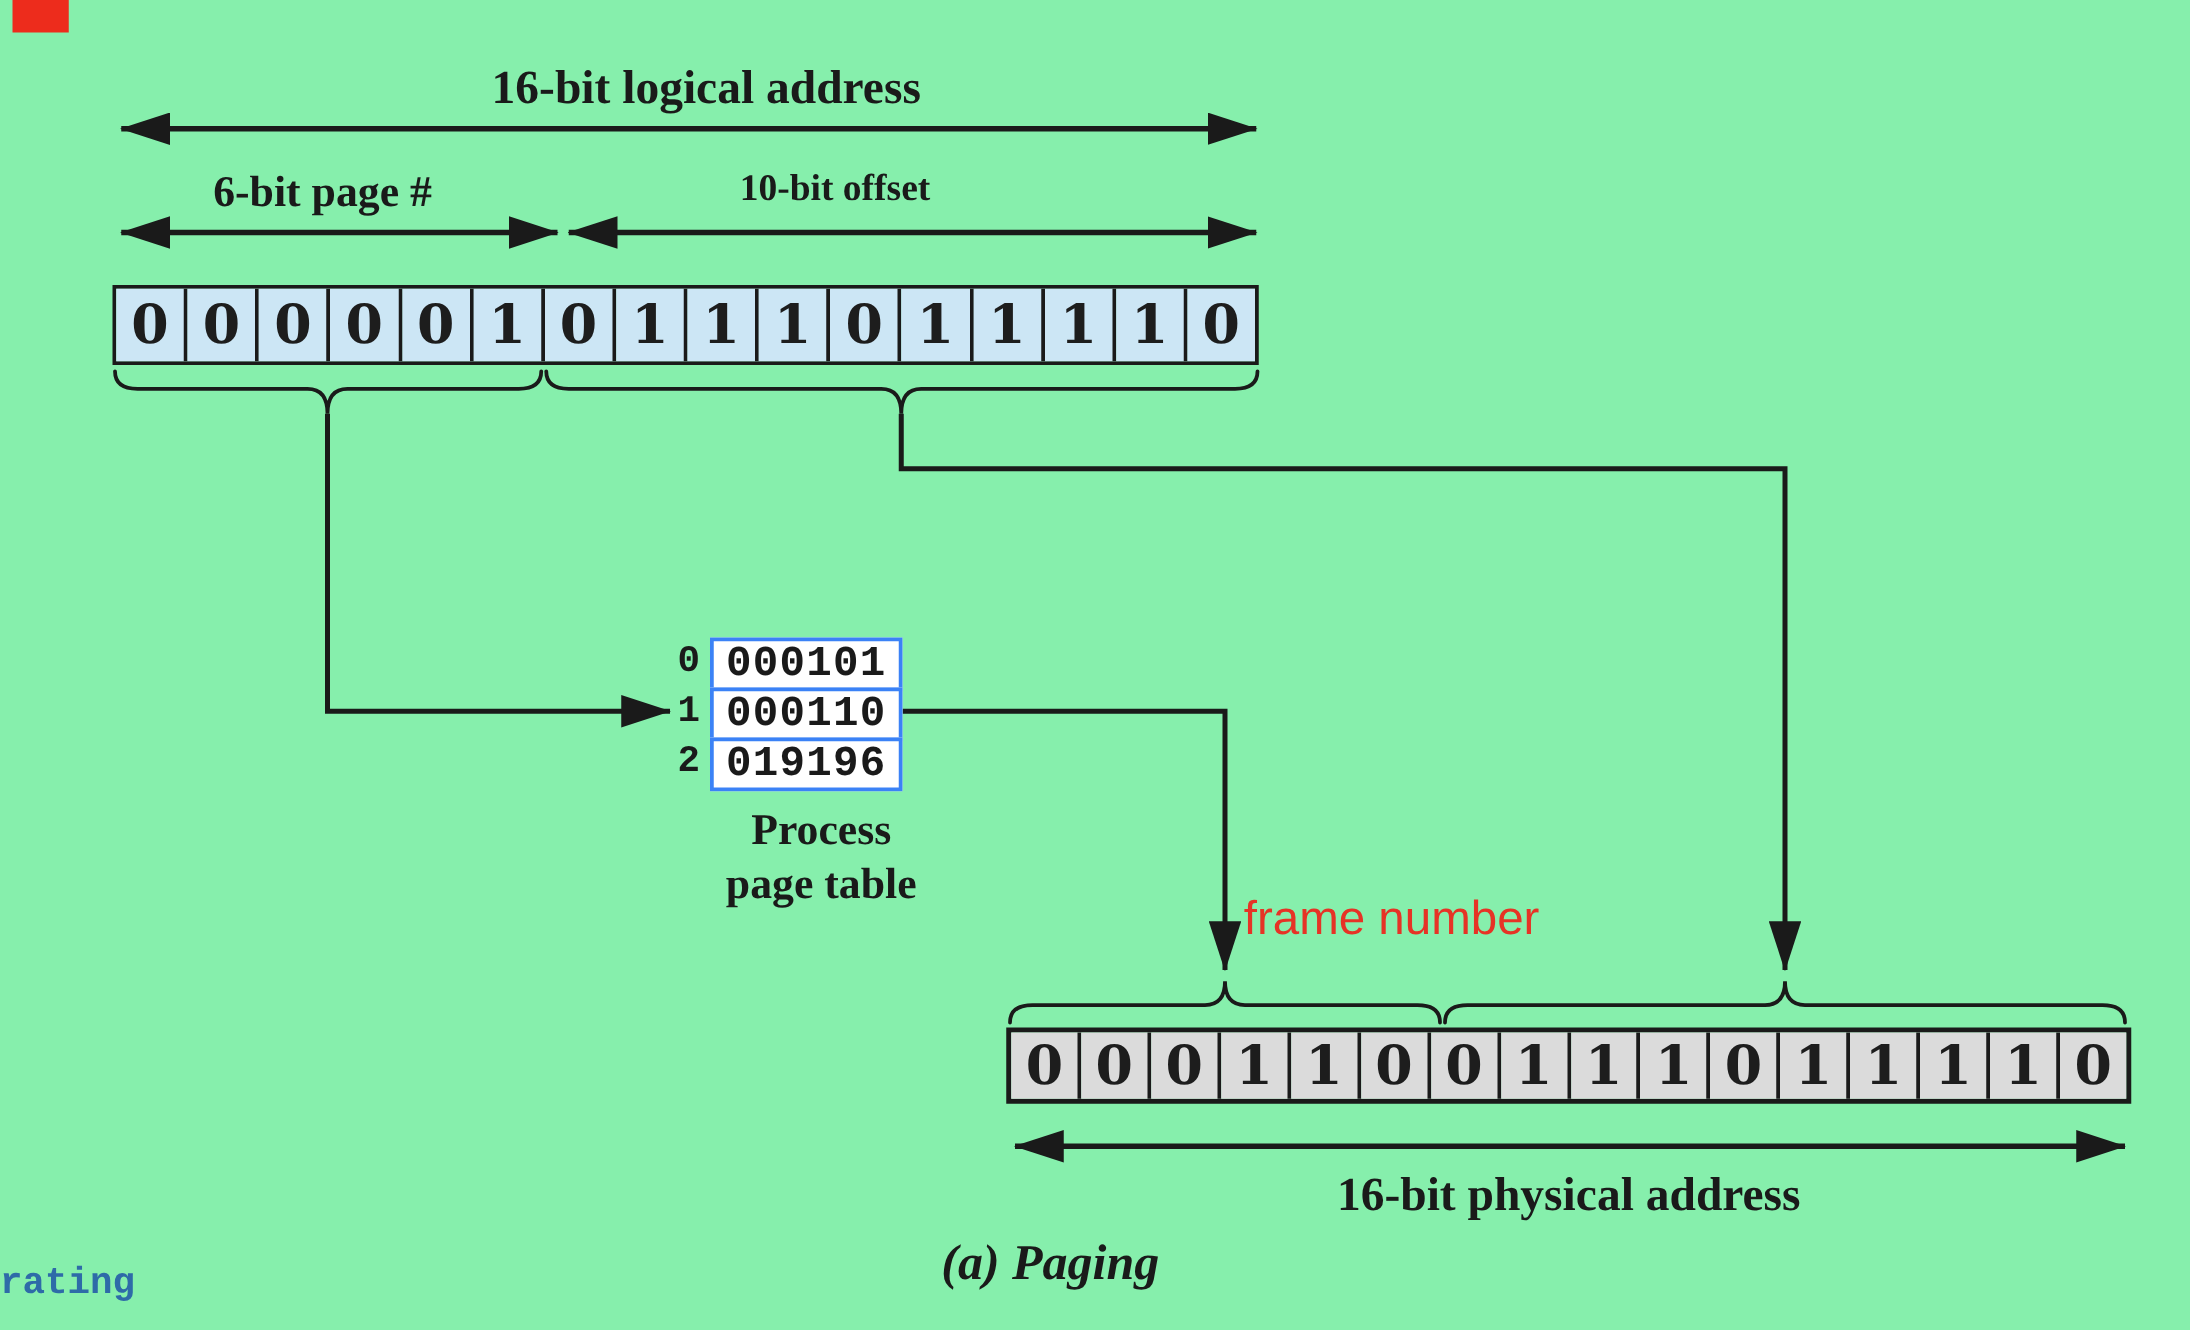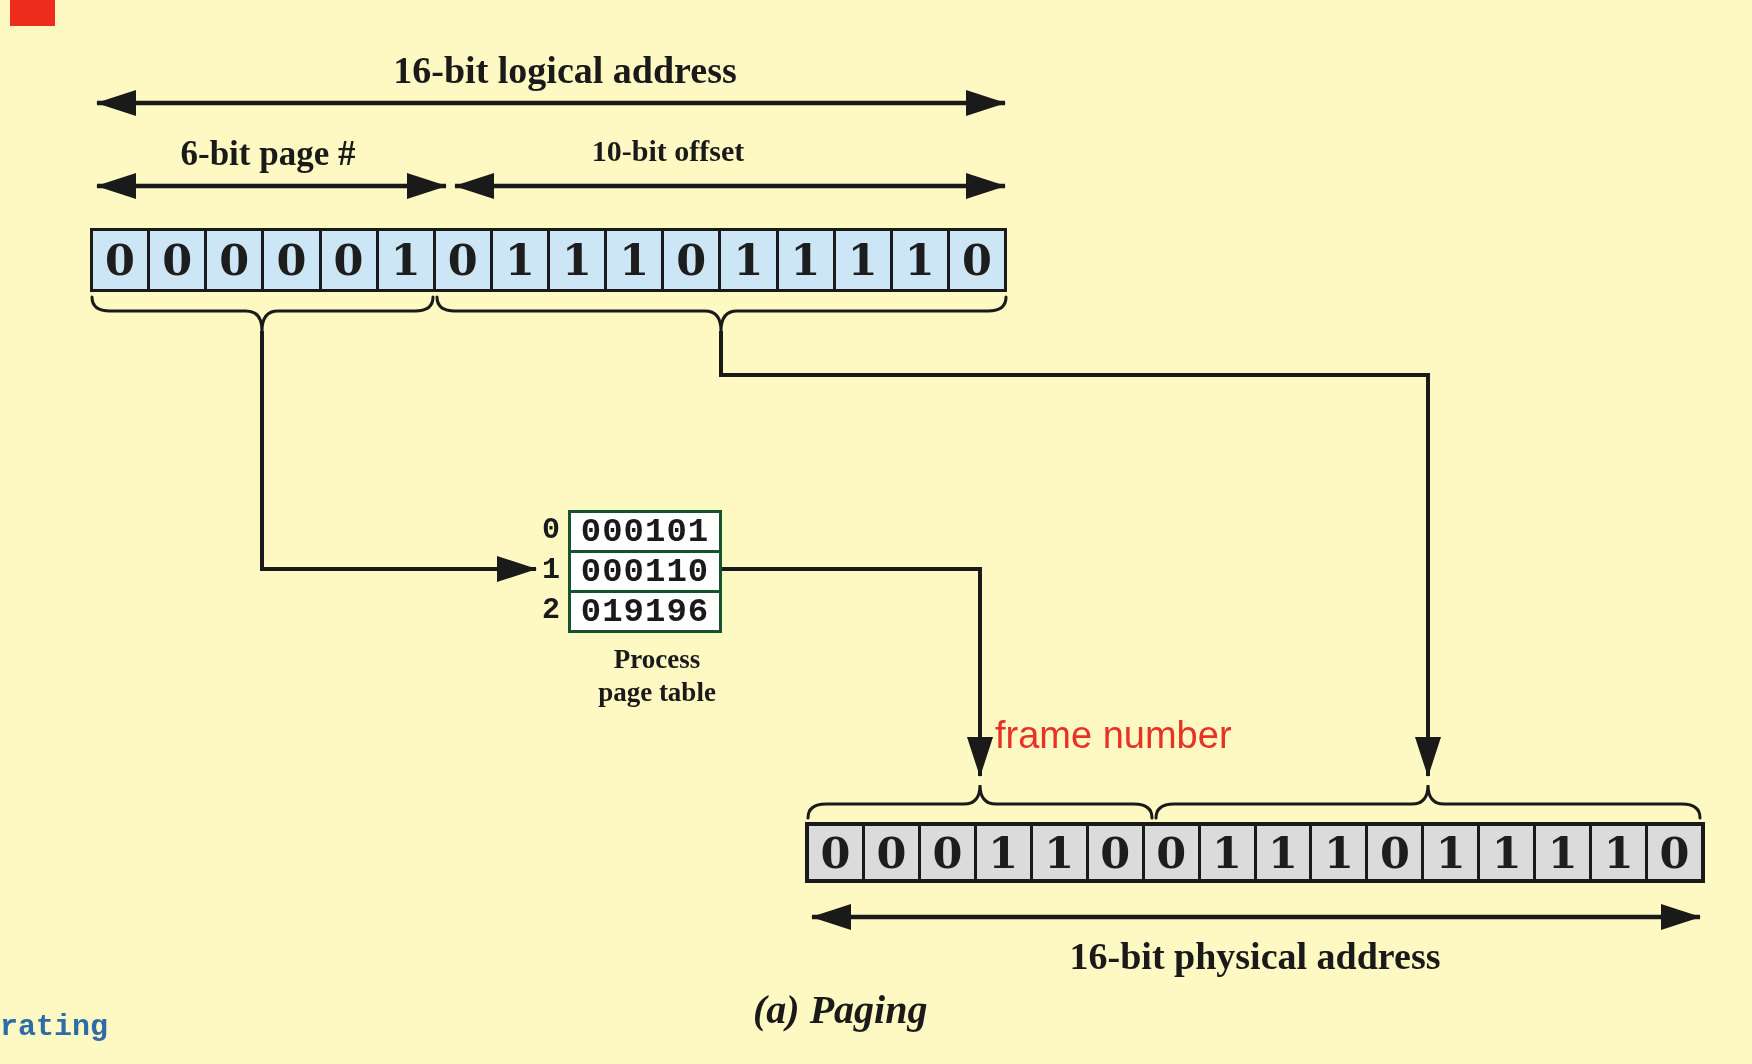--- a/index.html
+++ b/index.html
@@ -1,41 +1,41 @@
 <!DOCTYPE html>
 <html><head>
 <meta charset="utf-8">
 <style>
   html,body{margin:0;padding:0;background:#ffffff;}
-  #stage{position:relative;width:1752px;height:1064px;background:#fef9c3;overflow:hidden;
+  #stage{position:relative;width:1752px;height:1064px;background:#86efac;overflow:hidden;
          font-family:"Liberation Serif", serif;color:#1a1a1a;}
   #lines{position:absolute;left:0;top:0;width:1752px;height:1064px;}
   .lbl{position:absolute;font-weight:bold;white-space:nowrap;}
   .ctr{text-align:center;}
   .title-top{left:115px;top:48px;width:900px;font-size:38px;}
-  .lbl-page{left:92px;top:134px;width:352px;font-size:35px;}
+  .lbl-page{left:82px;top:134px;width:352px;font-size:35px;}
   .lbl-offset{left:398px;top:134px;width:540px;font-size:30px;}
   .bitrow{position:absolute;display:flex;box-sizing:border-box;border:3px solid #1a1a1a;}
   .bitrow .cell{flex:1 1 0;box-sizing:border-box;border-right:3px solid #1a1a1a;
       display:flex;align-items:center;justify-content:center;
       font-family:"DejaVu Serif", serif;font-weight:bold;font-size:43px;color:#1d1d1d;}
   .bitrow .cell:last-child{border-right:none;}
   #logical-row{left:90px;top:228px;width:917px;height:64px;}
   #logical-row .cell{background:var(--cell-blue,#cce6f5);}
   #physical-row{left:805px;top:822px;width:900px;height:61px;border-width:4px;}
   #physical-row .cell{background:var(--cell-gray,#dbdbdb);}
   #page-table{position:absolute;left:568px;top:510px;width:154px;}
-  .pt-row{box-sizing:border-box;width:154px;height:43px;border:3px solid #14532d;margin-top:-3px;
+  .pt-row{box-sizing:border-box;width:154px;height:43px;border:3px solid #3b82f6;margin-top:-3px;
       display:flex;align-items:center;justify-content:center;background:#fff;
       font-family:"Liberation Mono", monospace;font-weight:bold;font-size:34px;letter-spacing:1px;}
   .pt-row:first-child{margin-top:0;}
   #pt-indices{position:absolute;left:500px;top:510px;width:60px;}
   .pt-idx{height:40px;line-height:40px;text-align:right;
       font-family:"Liberation Mono", monospace;font-weight:bold;font-size:30px;}
-  .pt-caption{left:532px;top:643px;width:250px;font-size:27px;line-height:1.22;white-space:pre-line;}
+  .pt-caption{left:532px;top:643px;width:250px;font-size:35px;line-height:1.22;white-space:pre-line;}
   .frame-label{left:995px;top:670px;font-size:38px;font-weight:normal;
       font-family:"Liberation Sans", sans-serif;color:var(--frame-red,#e63326);margin-top:44px;}
   .title-bottom{left:805px;top:934px;width:900px;font-size:38px;}
   .caption-paging{left:753px;top:986px;font-size:40px;font-style:italic;}
   .watermark{left:0px;top:1010px;font-size:30px;font-family:Liberation Mono, monospace;
       color:var(--wm-blue,#2e6ba8);letter-spacing:0px;}
   .red-marker{position:absolute;left:10px;top:0px;width:45px;height:26px;background:var(--marker-red,#ed2c1c);}
 </style>
 </head>
 <body>

